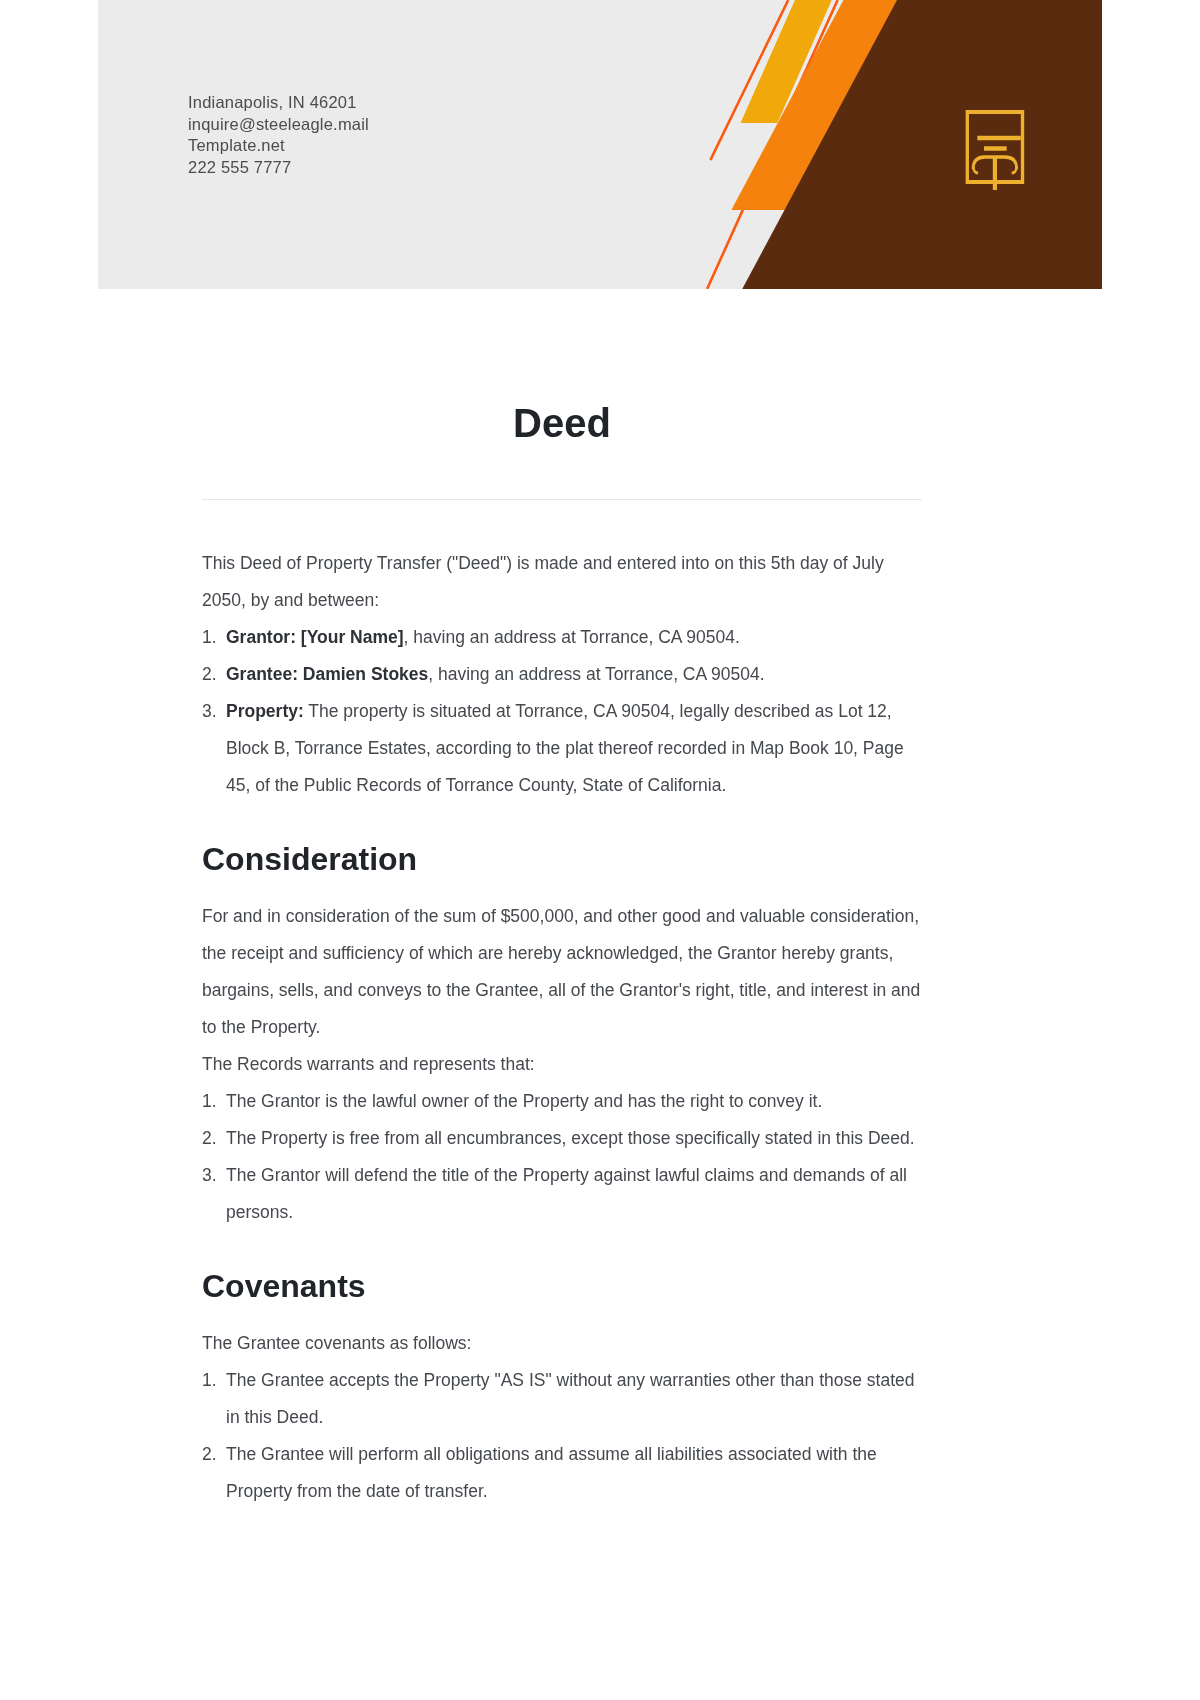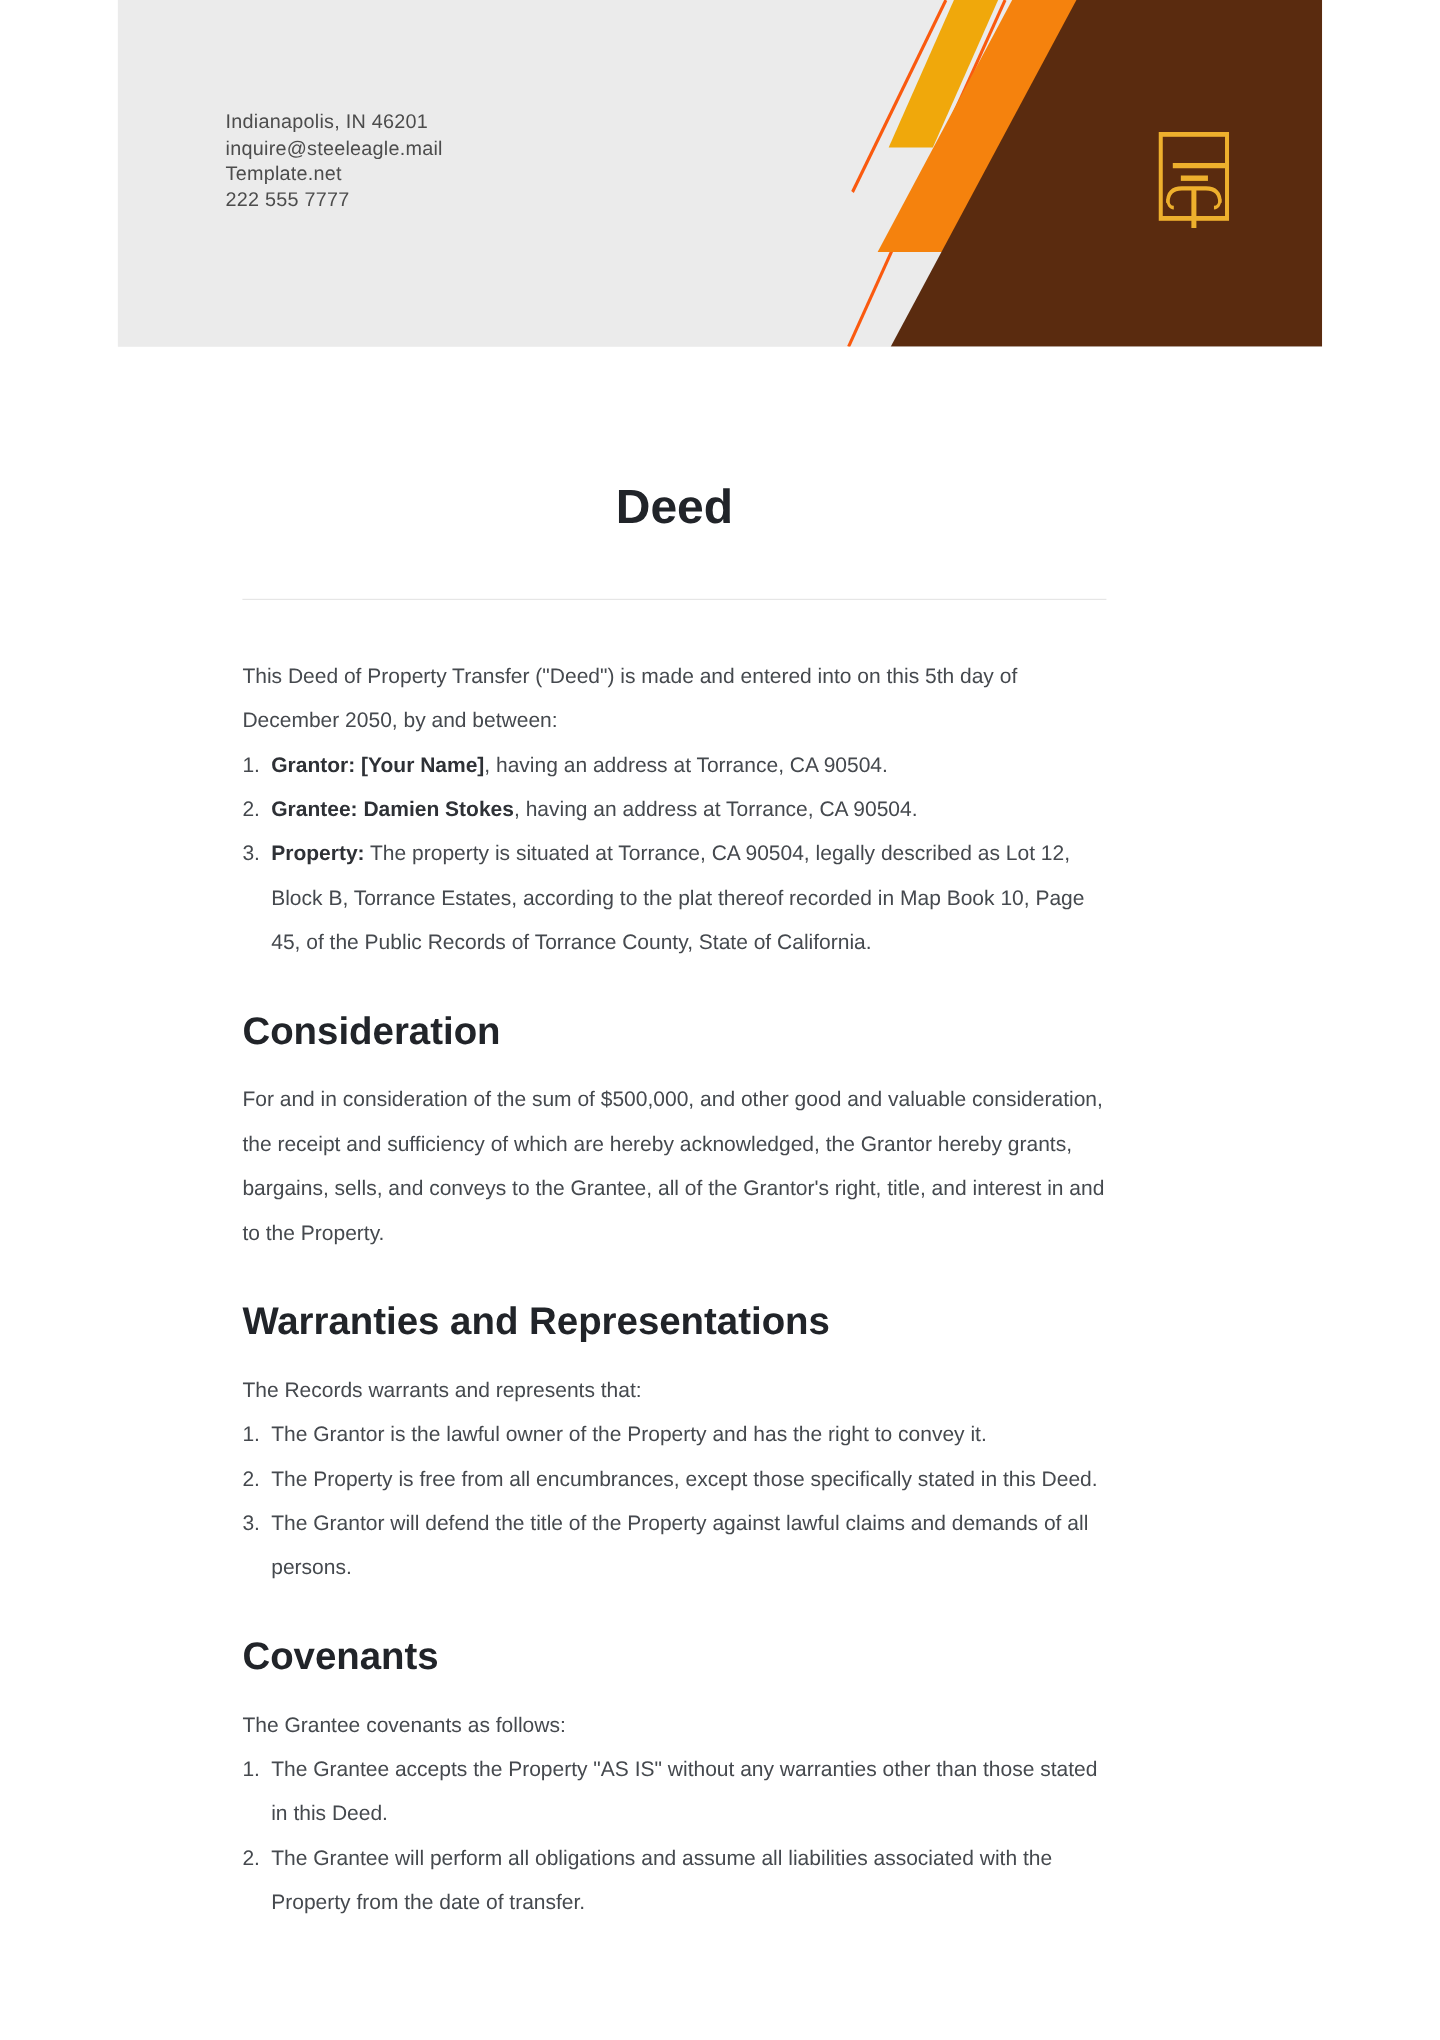--- a/index.html
+++ b/index.html
@@ -64,41 +64,40 @@
       <div>Template.net</div>
       <div>222 555 7777</div>
     </div>
   </div>
 
   <div class="content">
 
     <h1 class="doc-title">Deed</h1>
     <hr class="divider">
 
-    <p class="para">This Deed of Property Transfer ("Deed") is made and entered into on this 5th day of December 2050, by and between:</p>
+    <p class="para">This Deed of Property Transfer ("Deed") is made and entered into on this 5th day of July 2050, by and between:</p>
 
     <div class="num-list">
       <div class="li">
         <span class="num">1.</span>
         <span class="li-text"><b>Grantor: [Your Name]</b><span>, having an address at Torrance, CA 90504.</span></span>
       </div>
       <div class="li">
         <span class="num">2.</span>
         <span class="li-text"><b>Grantee: Damien Stokes</b><span>, having an address at Torrance, CA 90504.</span></span>
       </div>
       <div class="li">
         <span class="num">3.</span>
         <span class="li-text"><b>Property:</b><span> The property is situated at Torrance, CA 90504, legally described as Lot 12, Block B, Torrance Estates, according to the plat thereof recorded in Map Book 10, Page 45, of the Public Records of Torrance County, State of California.</span></span>
       </div>
     </div>
 
     <h2 class="section-heading">Consideration</h2>
     <p class="para">For and in consideration of the sum of $500,000, and other good and valuable consideration, the receipt and sufficiency of which are hereby acknowledged, the Grantor hereby grants, bargains, sells, and conveys to the Grantee, all of the Grantor's right, title, and interest in and to the Property.</p>
 
-    <h2 class="section-heading">Warranties and Representations</h2>
     <p class="para">The Records warrants and represents that:</p>
     <div class="num-list">
       <div class="li">
         <span class="num">1.</span>
         <span class="li-text">The Grantor is the lawful owner of the Property and has the right to convey it.</span>
       </div>
       <div class="li">
         <span class="num">2.</span>
         <span class="li-text">The Property is free from all encumbrances, except those specifically stated in this Deed.</span>
       </div>

